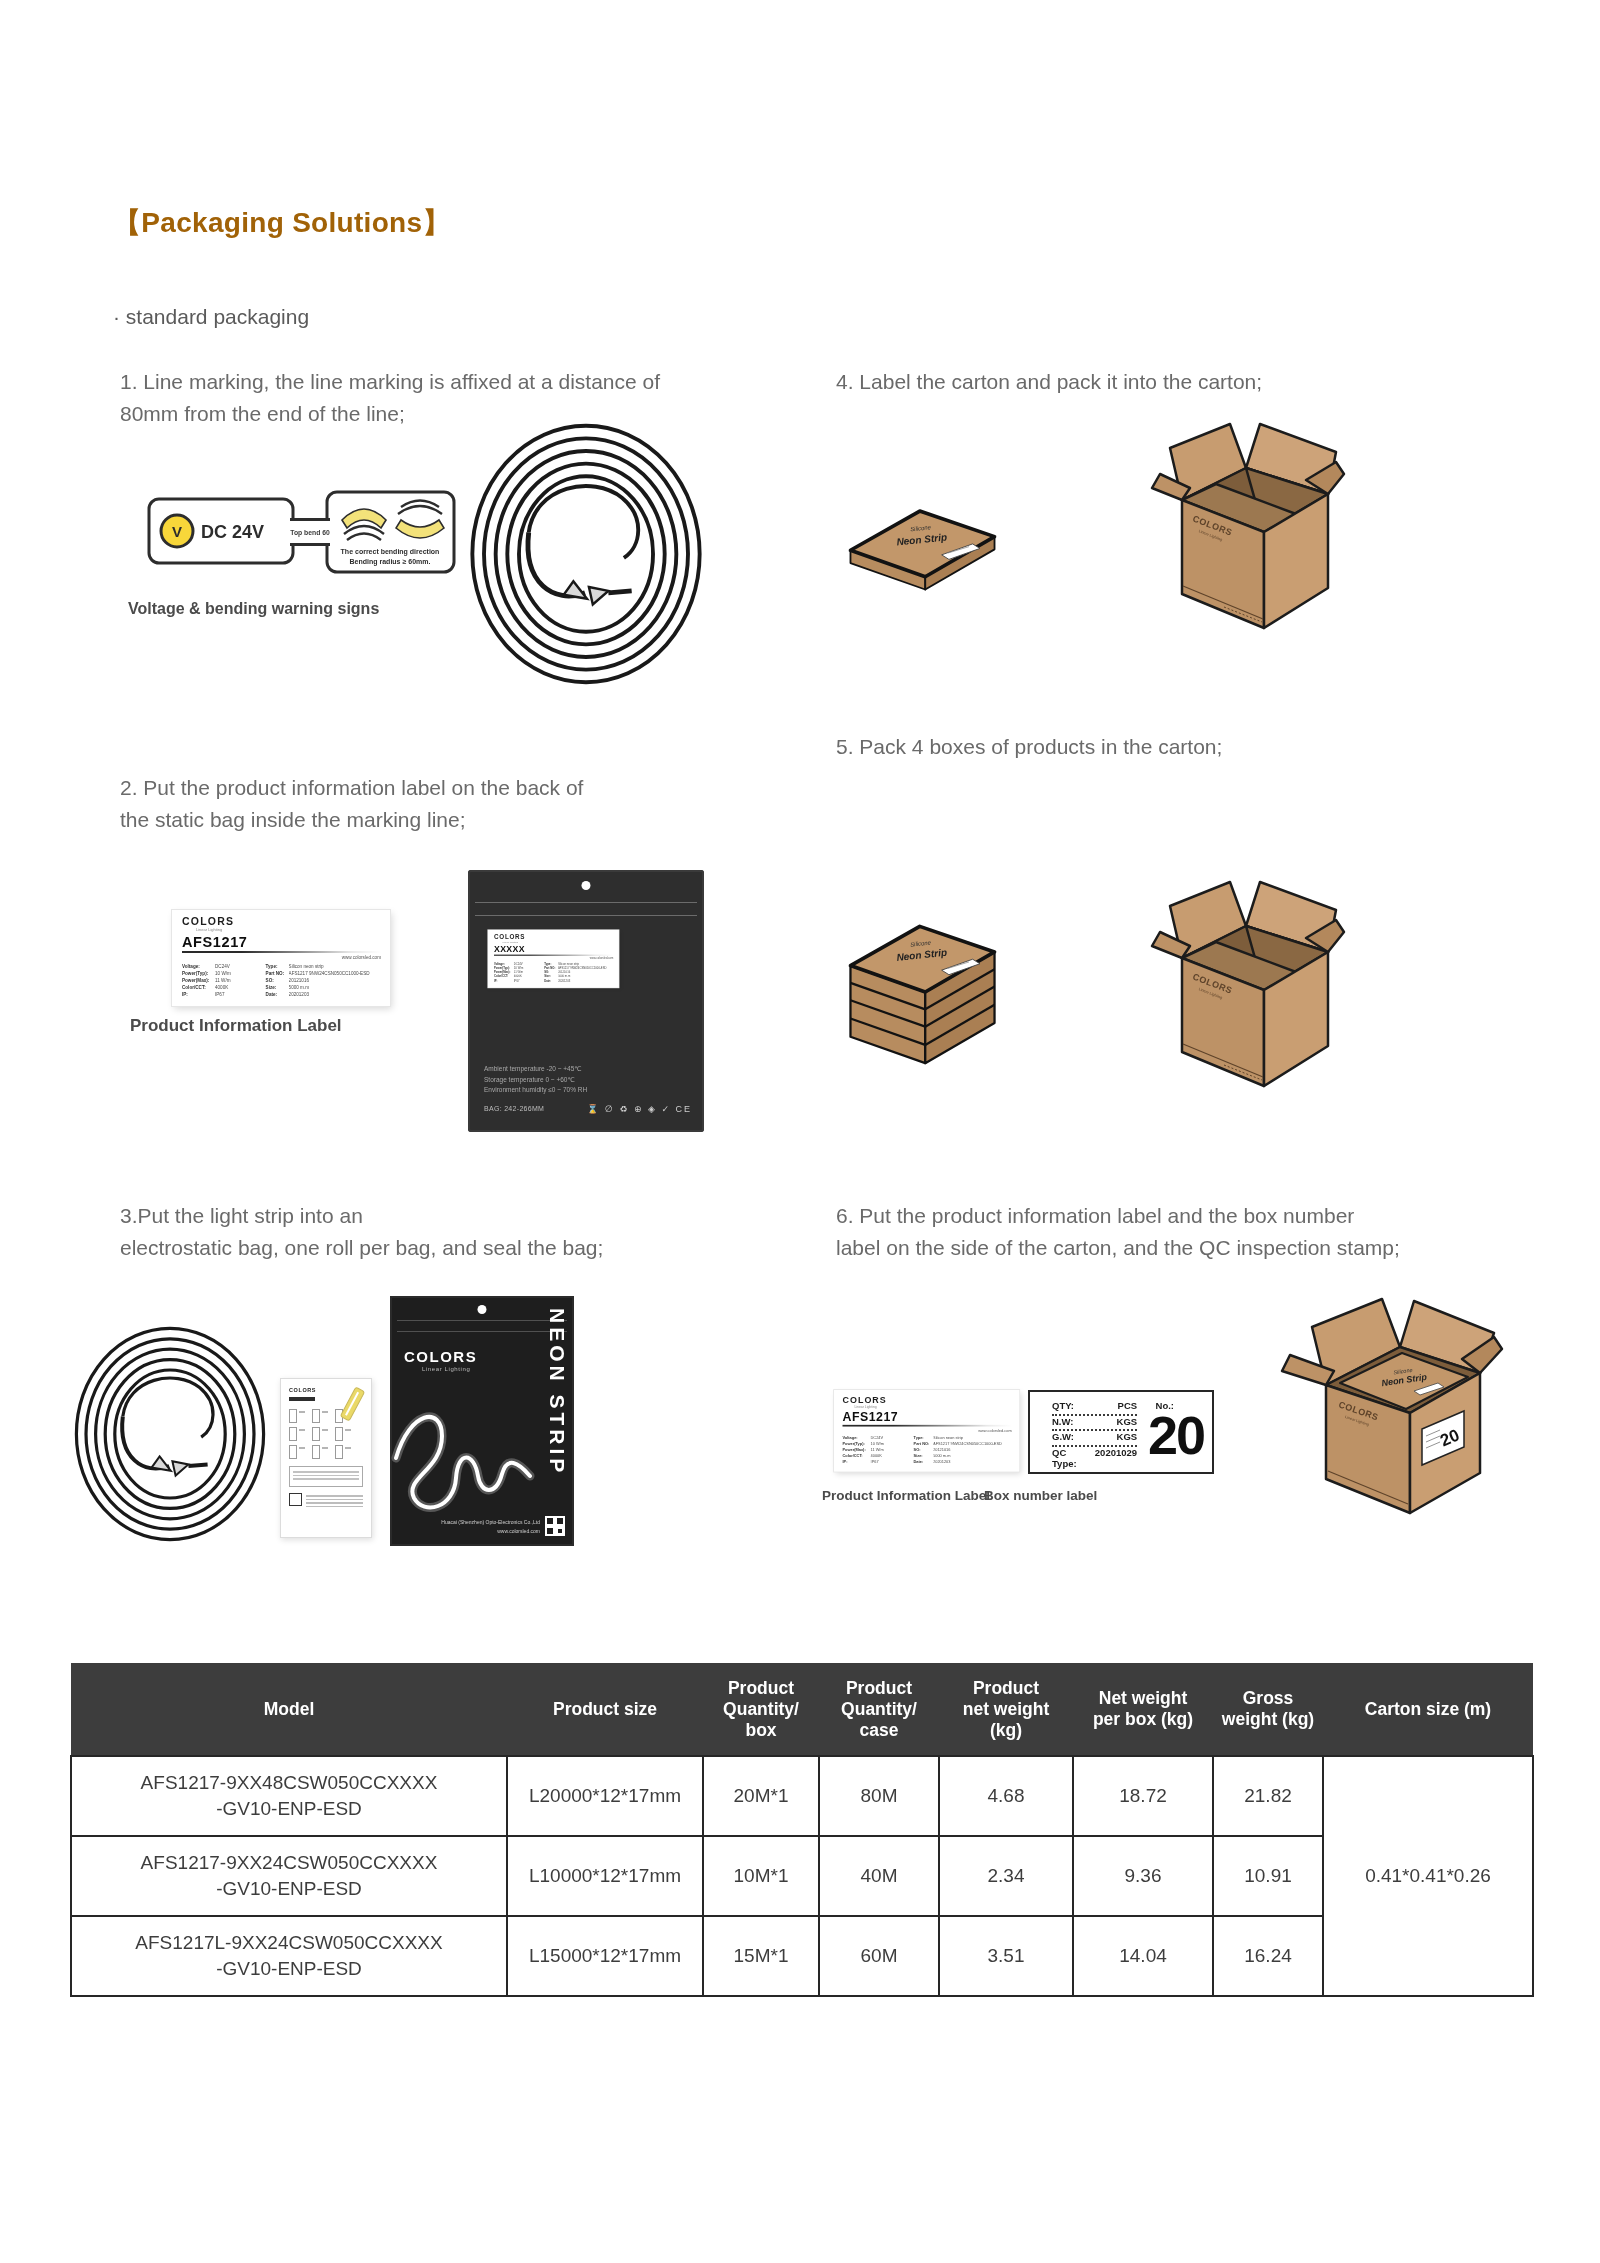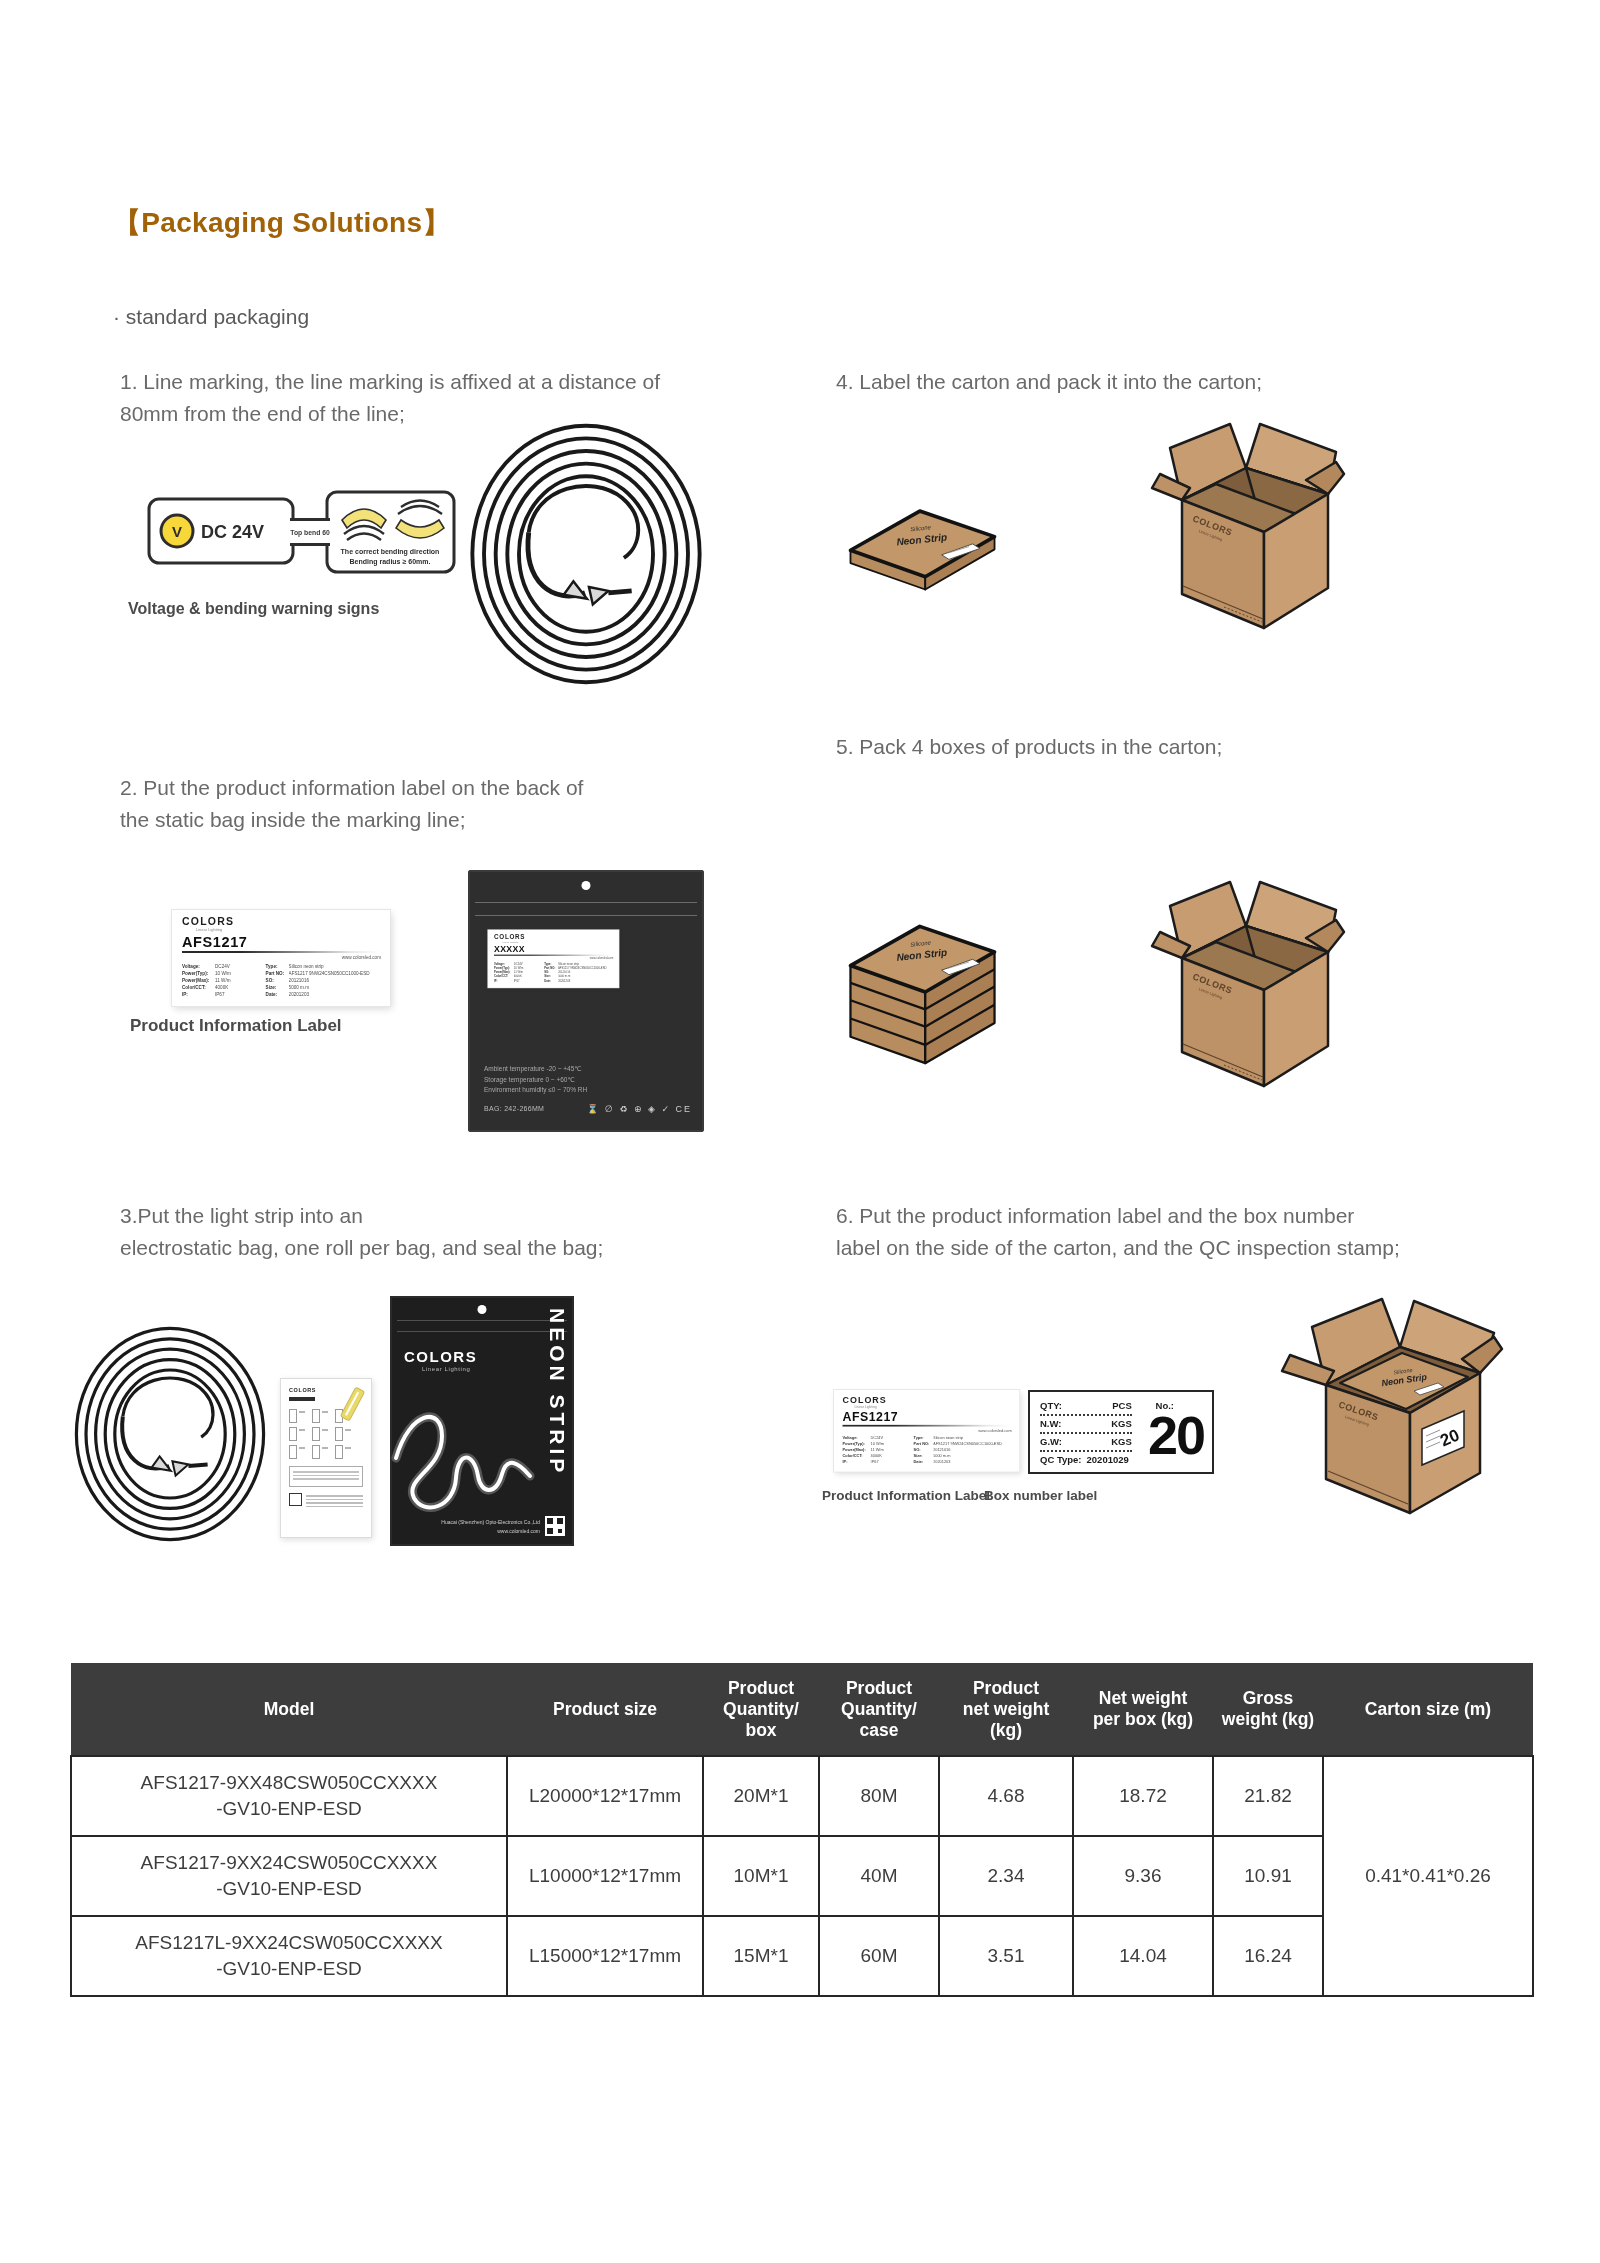--- a/index.html
+++ b/index.html
@@ -71,21 +71,21 @@
   .mn-cell s{display:block;width:7px;height:1.5px;background:#b5b5b5;margin-top:2px;}
   .mn-note{border:1px solid #aaa;height:15px;margin-top:8px;padding:2px;}
   .mn-note i{display:block;height:1.5px;background:#c2c2c2;margin:2px 1px;}
   .mn-foot{display:flex;gap:4px;margin-top:6px;}
   .mn-qr{width:11px;height:11px;border:1.5px solid #333;}
   .mn-lines{flex:1;}
   .mn-lines i{display:block;height:1.5px;background:#bdbdbd;margin:2px 0;}
 
   
   .boxnum{position:absolute;left:1028px;top:1390px;width:186px;height:84px;background:#fff;border:2.5px solid #262626;
-          box-sizing:border-box;display:flex;padding:8px 8px 7px 10px;}
+          box-sizing:border-box;display:flex;padding:8px 8px 7px 22px;}
   .bn-left{width:56%;display:flex;flex-direction:column;justify-content:space-between;}
   .bn-row{display:flex;justify-content:space-between;font-size:9.5px;font-weight:800;color:#1b1b1b;
           border-bottom:2px dotted #3a3a3a;padding-bottom:2.5px;}
   .bn-qc{display:flex;gap:5px;font-size:9.5px;font-weight:800;color:#1b1b1b;}
   .bn-right{flex:1;position:relative;}
   .bn-no{position:absolute;right:30px;top:0;font-size:9.5px;font-weight:800;color:#1b1b1b;}
   .bn-num{position:absolute;right:0;top:8px;font-size:54px;font-weight:800;color:#0f0f0f;line-height:1;letter-spacing:-2px;}
 
   
   .spec-table{position:absolute;left:70px;top:1663px;width:1462px;border-collapse:collapse;table-layout:fixed;}

